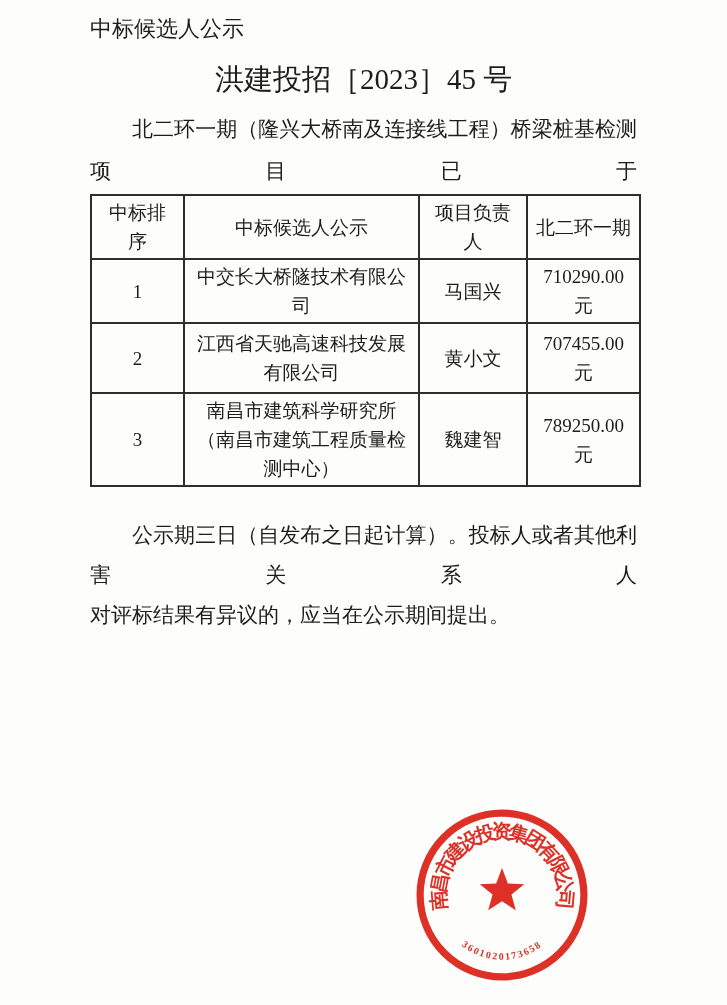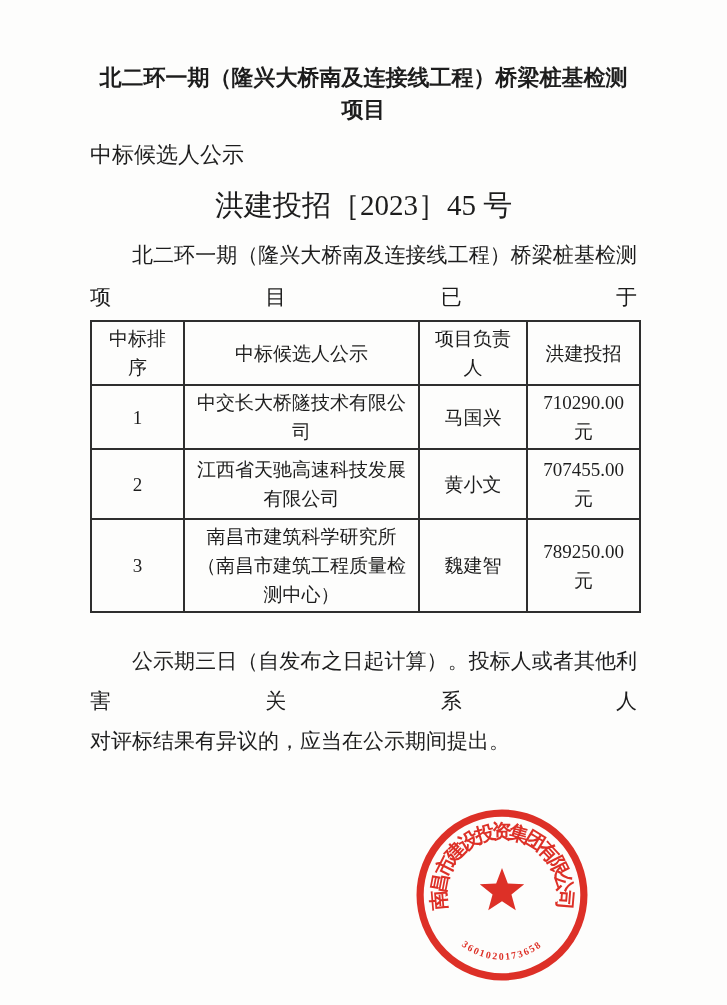--- a/index.html
+++ b/index.html
@@ -104,41 +104,40 @@
     font-weight:bold;
     letter-spacing:2px;
   }
 </style>
 </head>
 <body>
 
 <div class="page">
   <div class="content">
 
-    <div class="title">北二环一期（隆兴大桥南及连接线工程）桥梁桩基检测项目</div>
     <div class="subtitle">中标候选人公示</div>
     <div class="docnum">洪建投招［2023］45 号</div>
 
     <div class="para1">
       <div class="line indent">北二环一期（隆兴大桥南及连接线工程）桥梁桩基检测项目已于</div>
     </div>
 
     <table class="bid-table">
       <colgroup>
         <col class="col-rank">
           <col class="col-name">
           <col class="col-manager">
           <col class="col-price">
       </colgroup>
       <tbody>
           <tr class="row-header">
         <th>中标排序</th>
         <th>中标候选人公示</th>
         <th>项目负责人</th>
-        <th>洪建投招</th>
+        <th>北二环一期</th>
       </tr>
       <tr class="row-1">
         <td>1</td>
         <td>中交长大桥隧技术有限公司</td>
         <td>马国兴</td>
         <td>710290.00 元</td>
       </tr>
       <tr class="row-2">
         <td>2</td>
         <td>江西省天驰高速科技发展有限公司</td>

